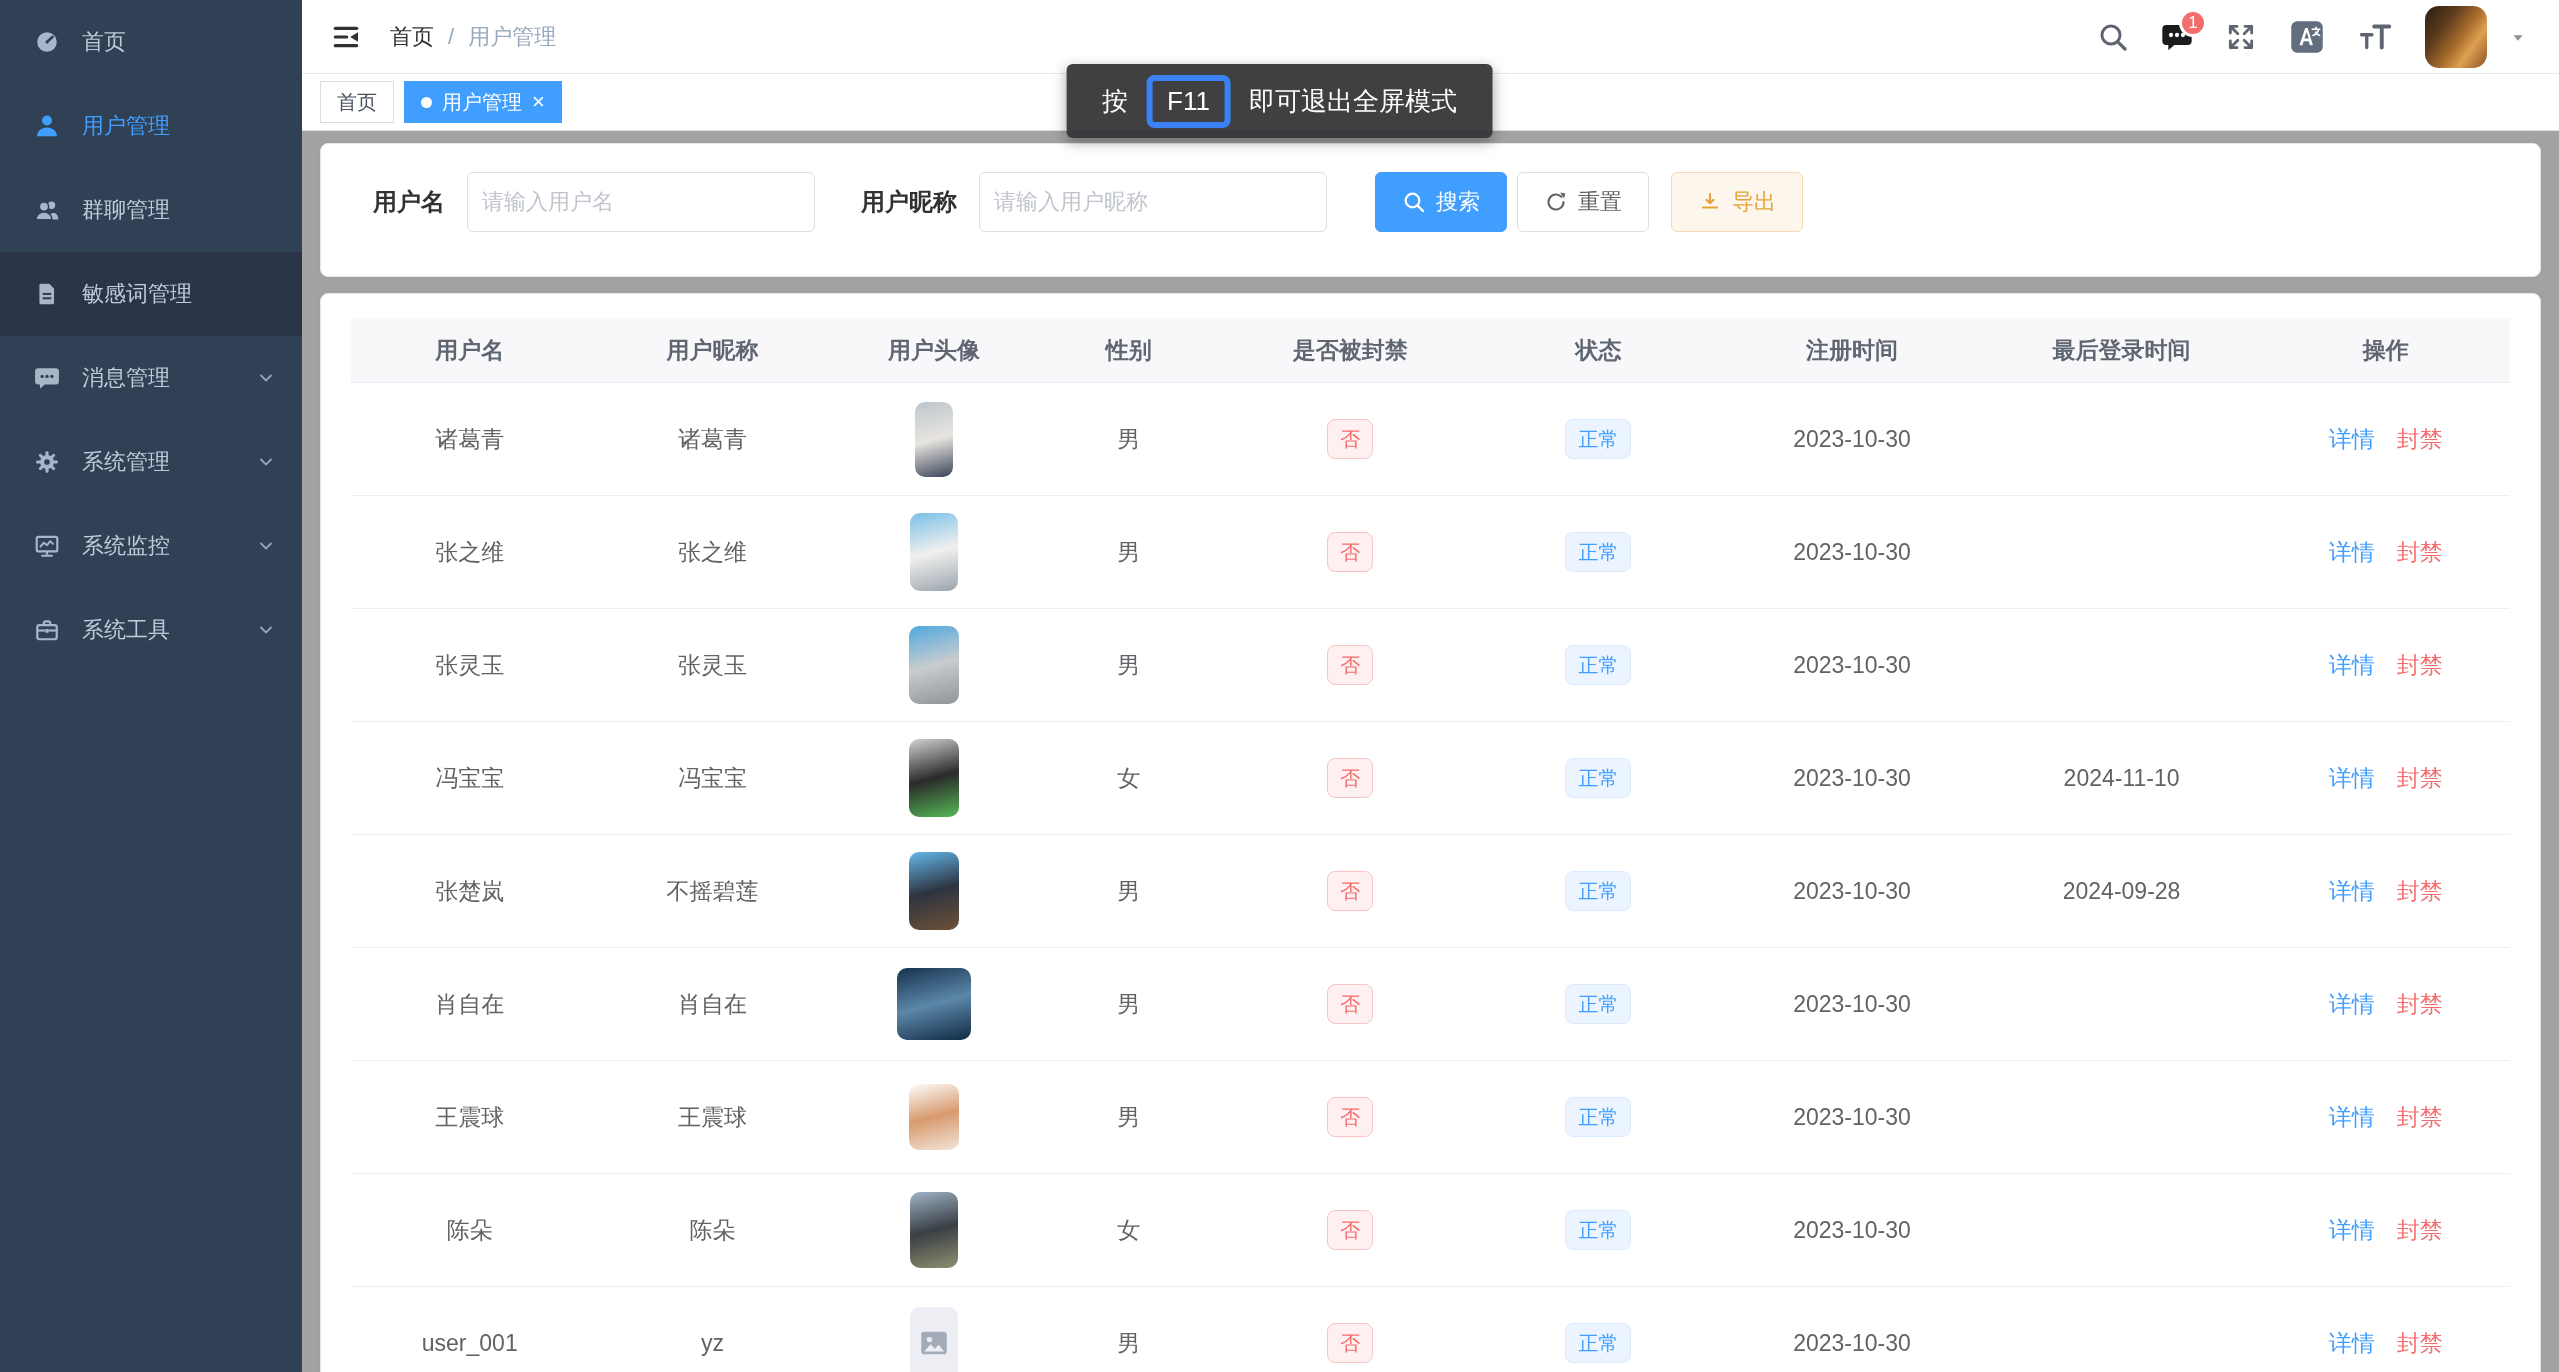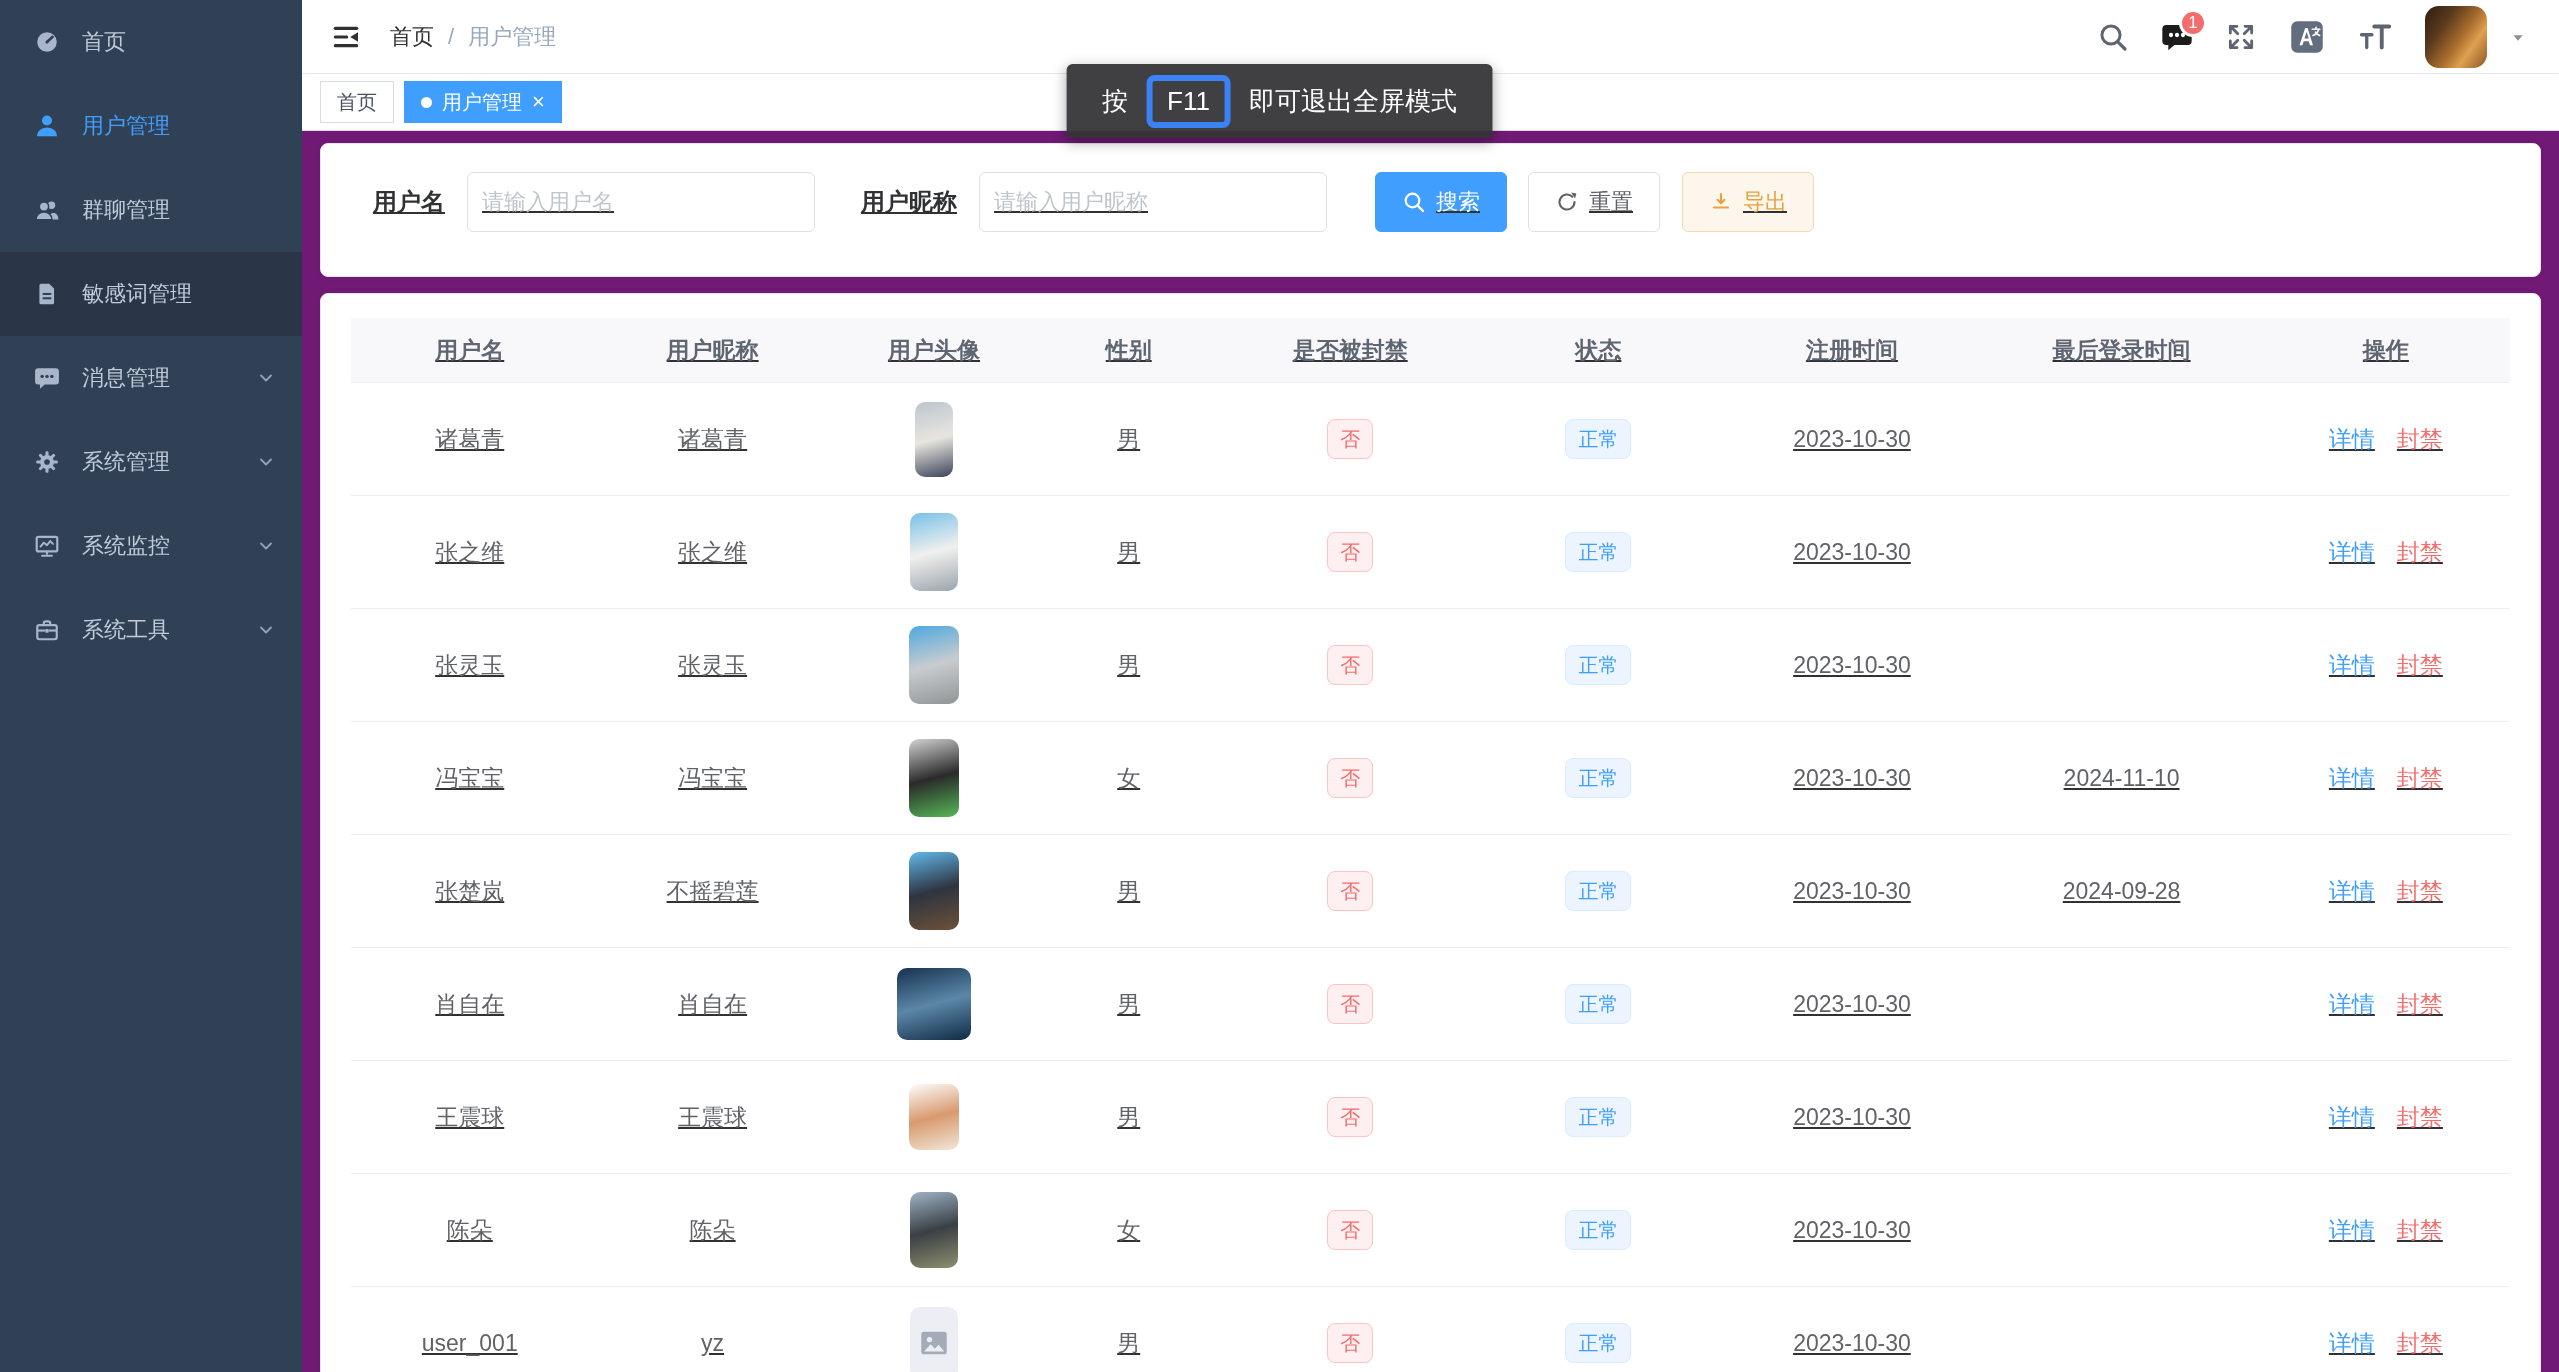--- a/index.html
+++ b/index.html
@@ -44,32 +44,32 @@
   .caret{width:22px;height:22px;color:#8a8f99;cursor:pointer;margin-left:-12px;}
 
   
   .tagbar{height:56px;min-height:56px;display:flex;align-items:center;gap:10px;padding:0 18px;background:#fff;border-bottom:1px solid #d8dce5;box-shadow:0 1px 3px rgba(0,21,41,.06);}
   .tag{height:42px;box-sizing:border-box;display:inline-flex;align-items:center;gap:10px;padding:0 16px;border:1px solid #d8dce5;background:#fff;color:#495060;font-size:20px;cursor:pointer;}
   .tag.active{background:#409eff;border-color:#409eff;color:#fff;}
   .t-dot{width:11px;height:11px;border-radius:50%;background:#fff;}
   .t-close{font-size:22px;line-height:1;cursor:pointer;}
 
   
-  .content{flex:1;overflow:hidden;padding:12px 18px;background:#701a75;text-decoration:underline;}
+  .content{flex:1;overflow:hidden;padding:12px 18px;background:#a3a3a3;}
   .card{background:#fff;border:1px solid #e4e7ed;border-radius:8px;box-shadow:0 0 8px rgba(0,0,0,.03);}
   .form-card{padding:28px 30px 44px 52px;margin-bottom:16px;}
   .form-row{display:flex;align-items:center;}
   .f-label{font-size:24px;font-weight:bold;color:#303133;margin-right:22px;white-space:nowrap;}
   .f-label.second{margin-left:46px;}
   .f-input{width:348px;height:60px;box-sizing:border-box;border:1px solid #dcdfe6;border-radius:6px;padding:0 14px;font-size:22px;color:#606266;outline:none;font-family:inherit;}
   .f-input::placeholder{color:#c0c4cc;}
   .btn{height:60px;box-sizing:border-box;display:inline-flex;align-items:center;gap:10px;padding:8px 26px;border-radius:6px;font-size:22px;cursor:pointer;border:1px solid transparent;font-family:inherit;}
   .btn svg{width:24px;height:24px;}
   .btn-primary{background:#409eff;border-color:#409eff;color:#fff;margin-left:48px;}
-  .btn-plain{background:#fff;border-color:#dcdfe6;color:#606266;margin-left:21px;}
+  .btn-plain{background:#fff;border-color:#dcdfe6;color:#606266;margin-left:10px;}
   .btn-warn{background:#fdf6ec;border-color:#f5dab1;color:#e6a23c;margin-left:22px;}
 
   
   .table-card{padding:24px 30px 0 30px;}
   table{width:100%;border-collapse:collapse;table-layout:fixed;}
   thead th{background:#f8f8fa;height:62px;font-size:23px;font-weight:bold;color:#5f6672;border-bottom:1px solid #ebeef5;text-align:center;}
   tbody td{height:110px;text-align:center;font-size:23px;color:#606266;border-bottom:1px solid #ebeef5;}
   .avatar-box{display:inline-block;border-radius:10px;vertical-align:middle;}
   .avatar-ph{background:#eceef4;display:inline-flex;align-items:center;justify-content:center;}
   .avatar-ph svg{color:#a4abb8;}

